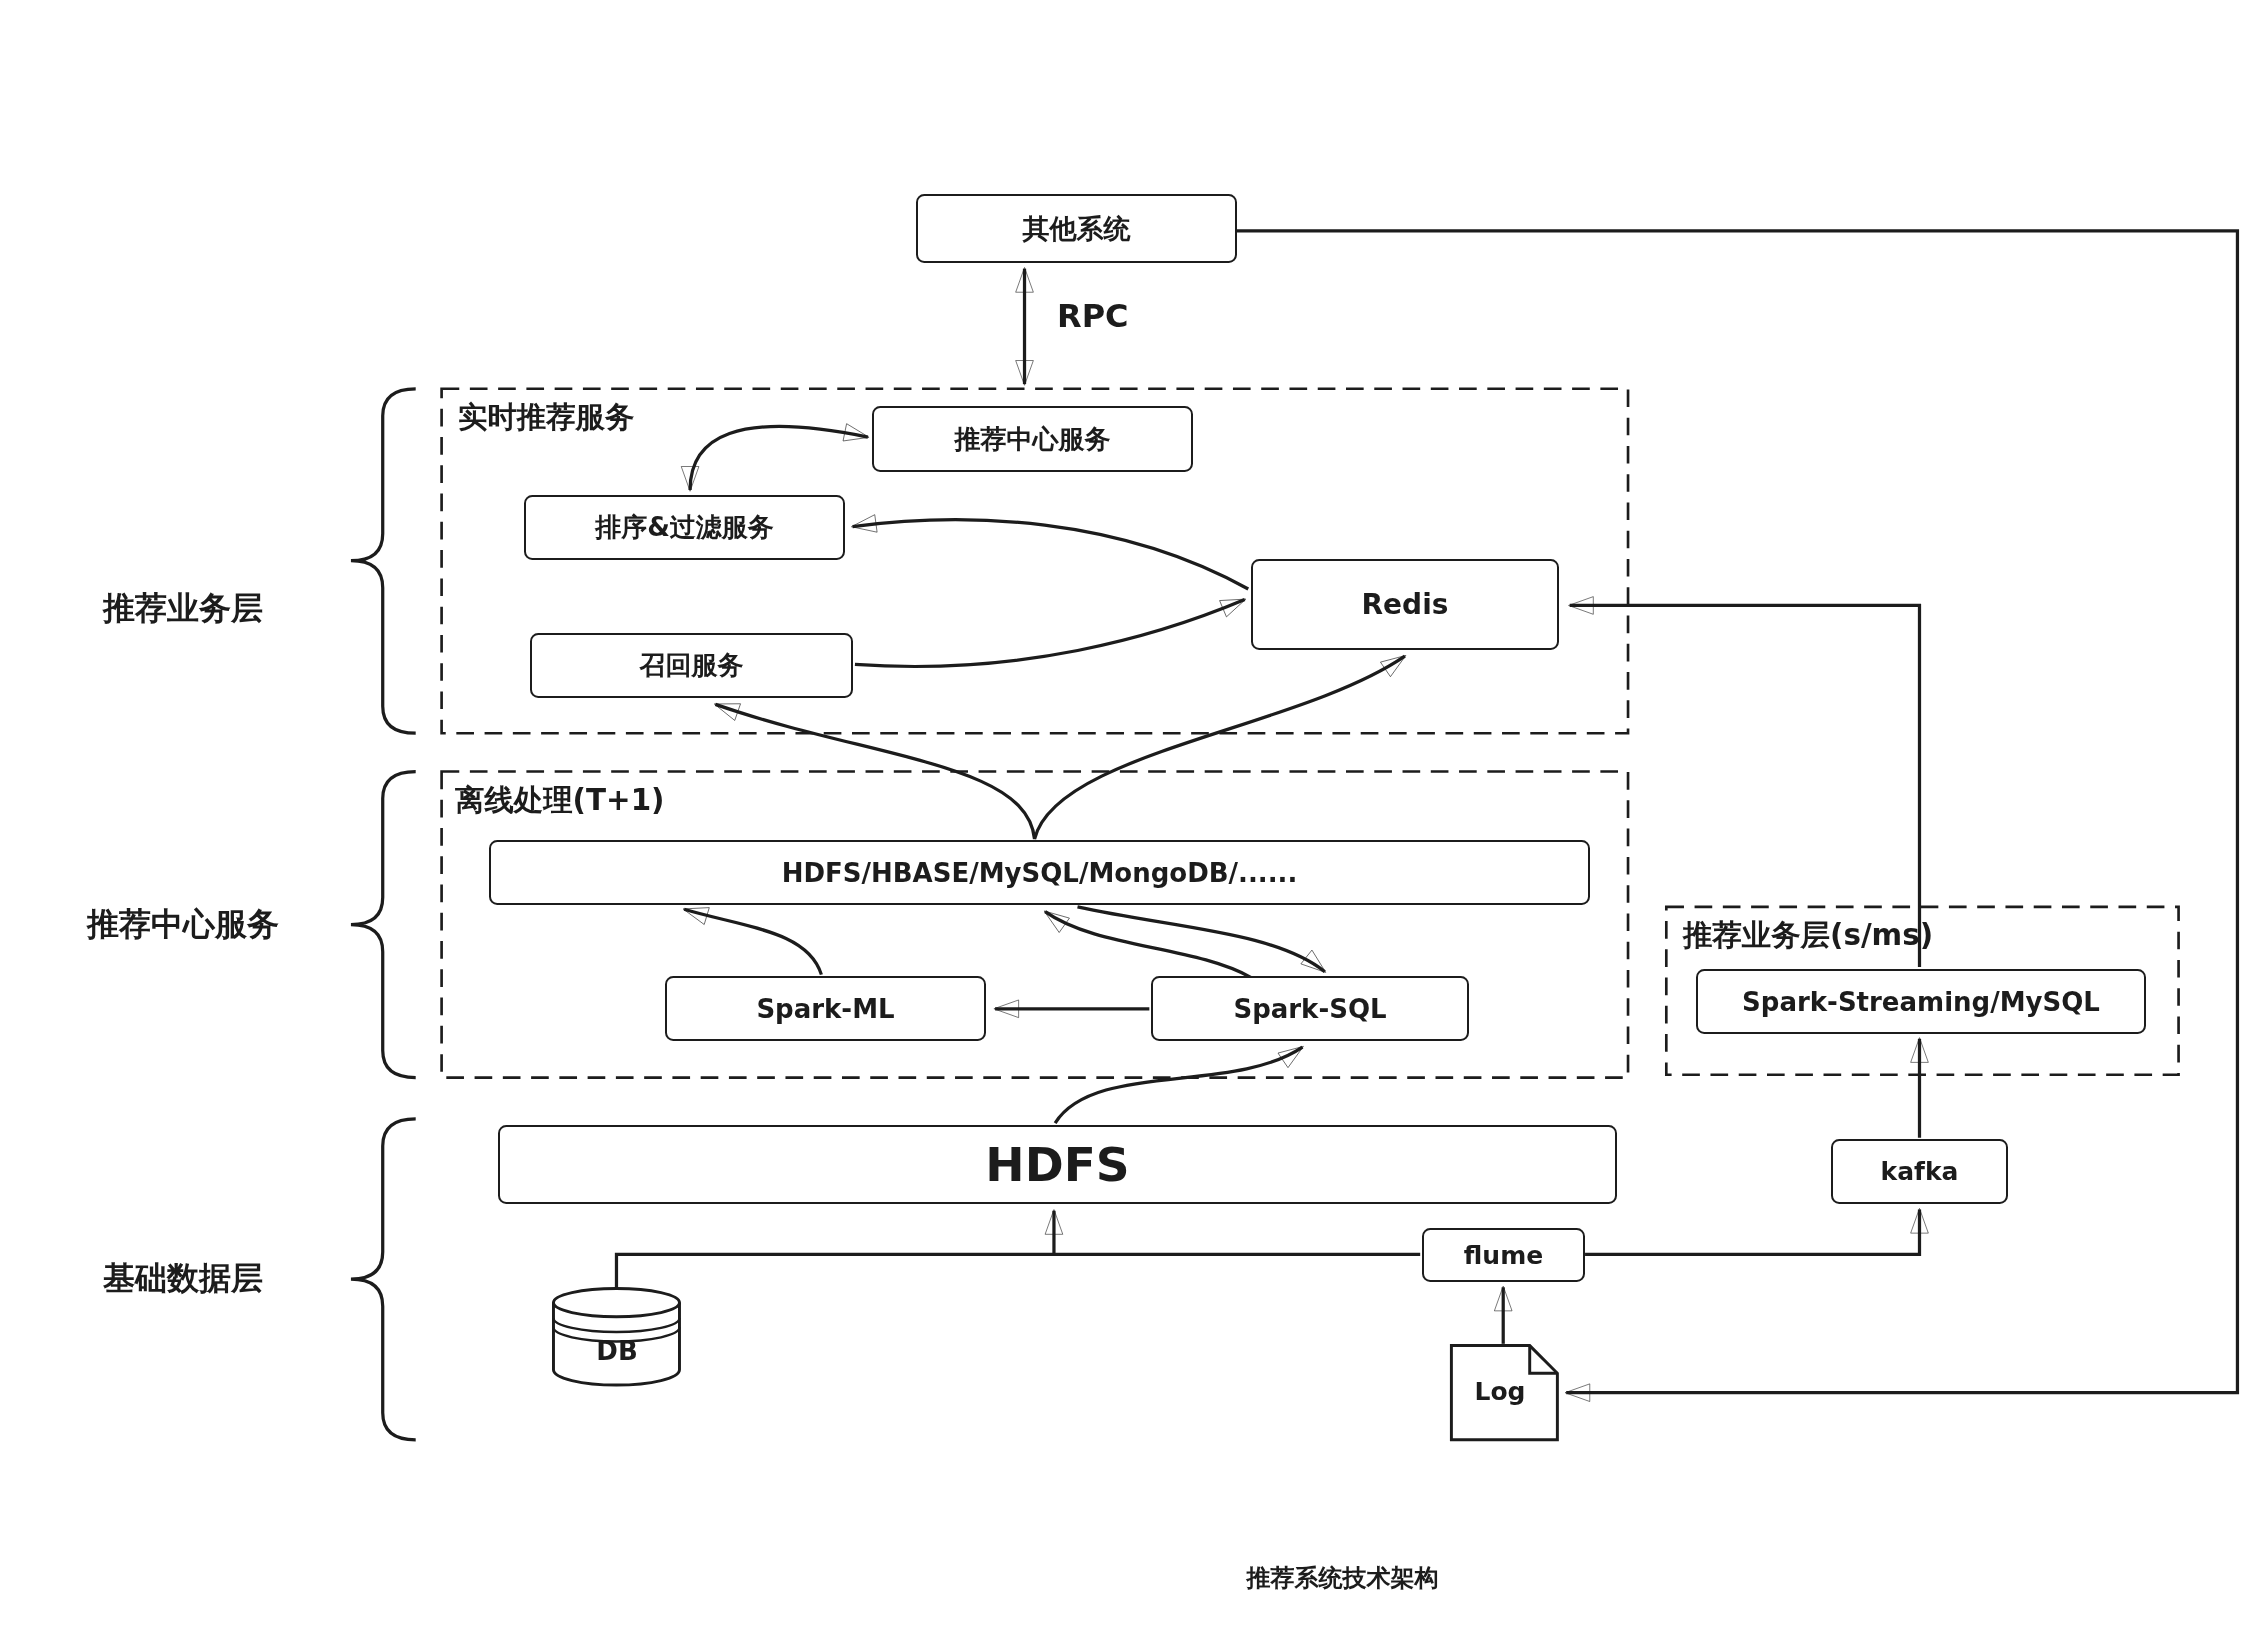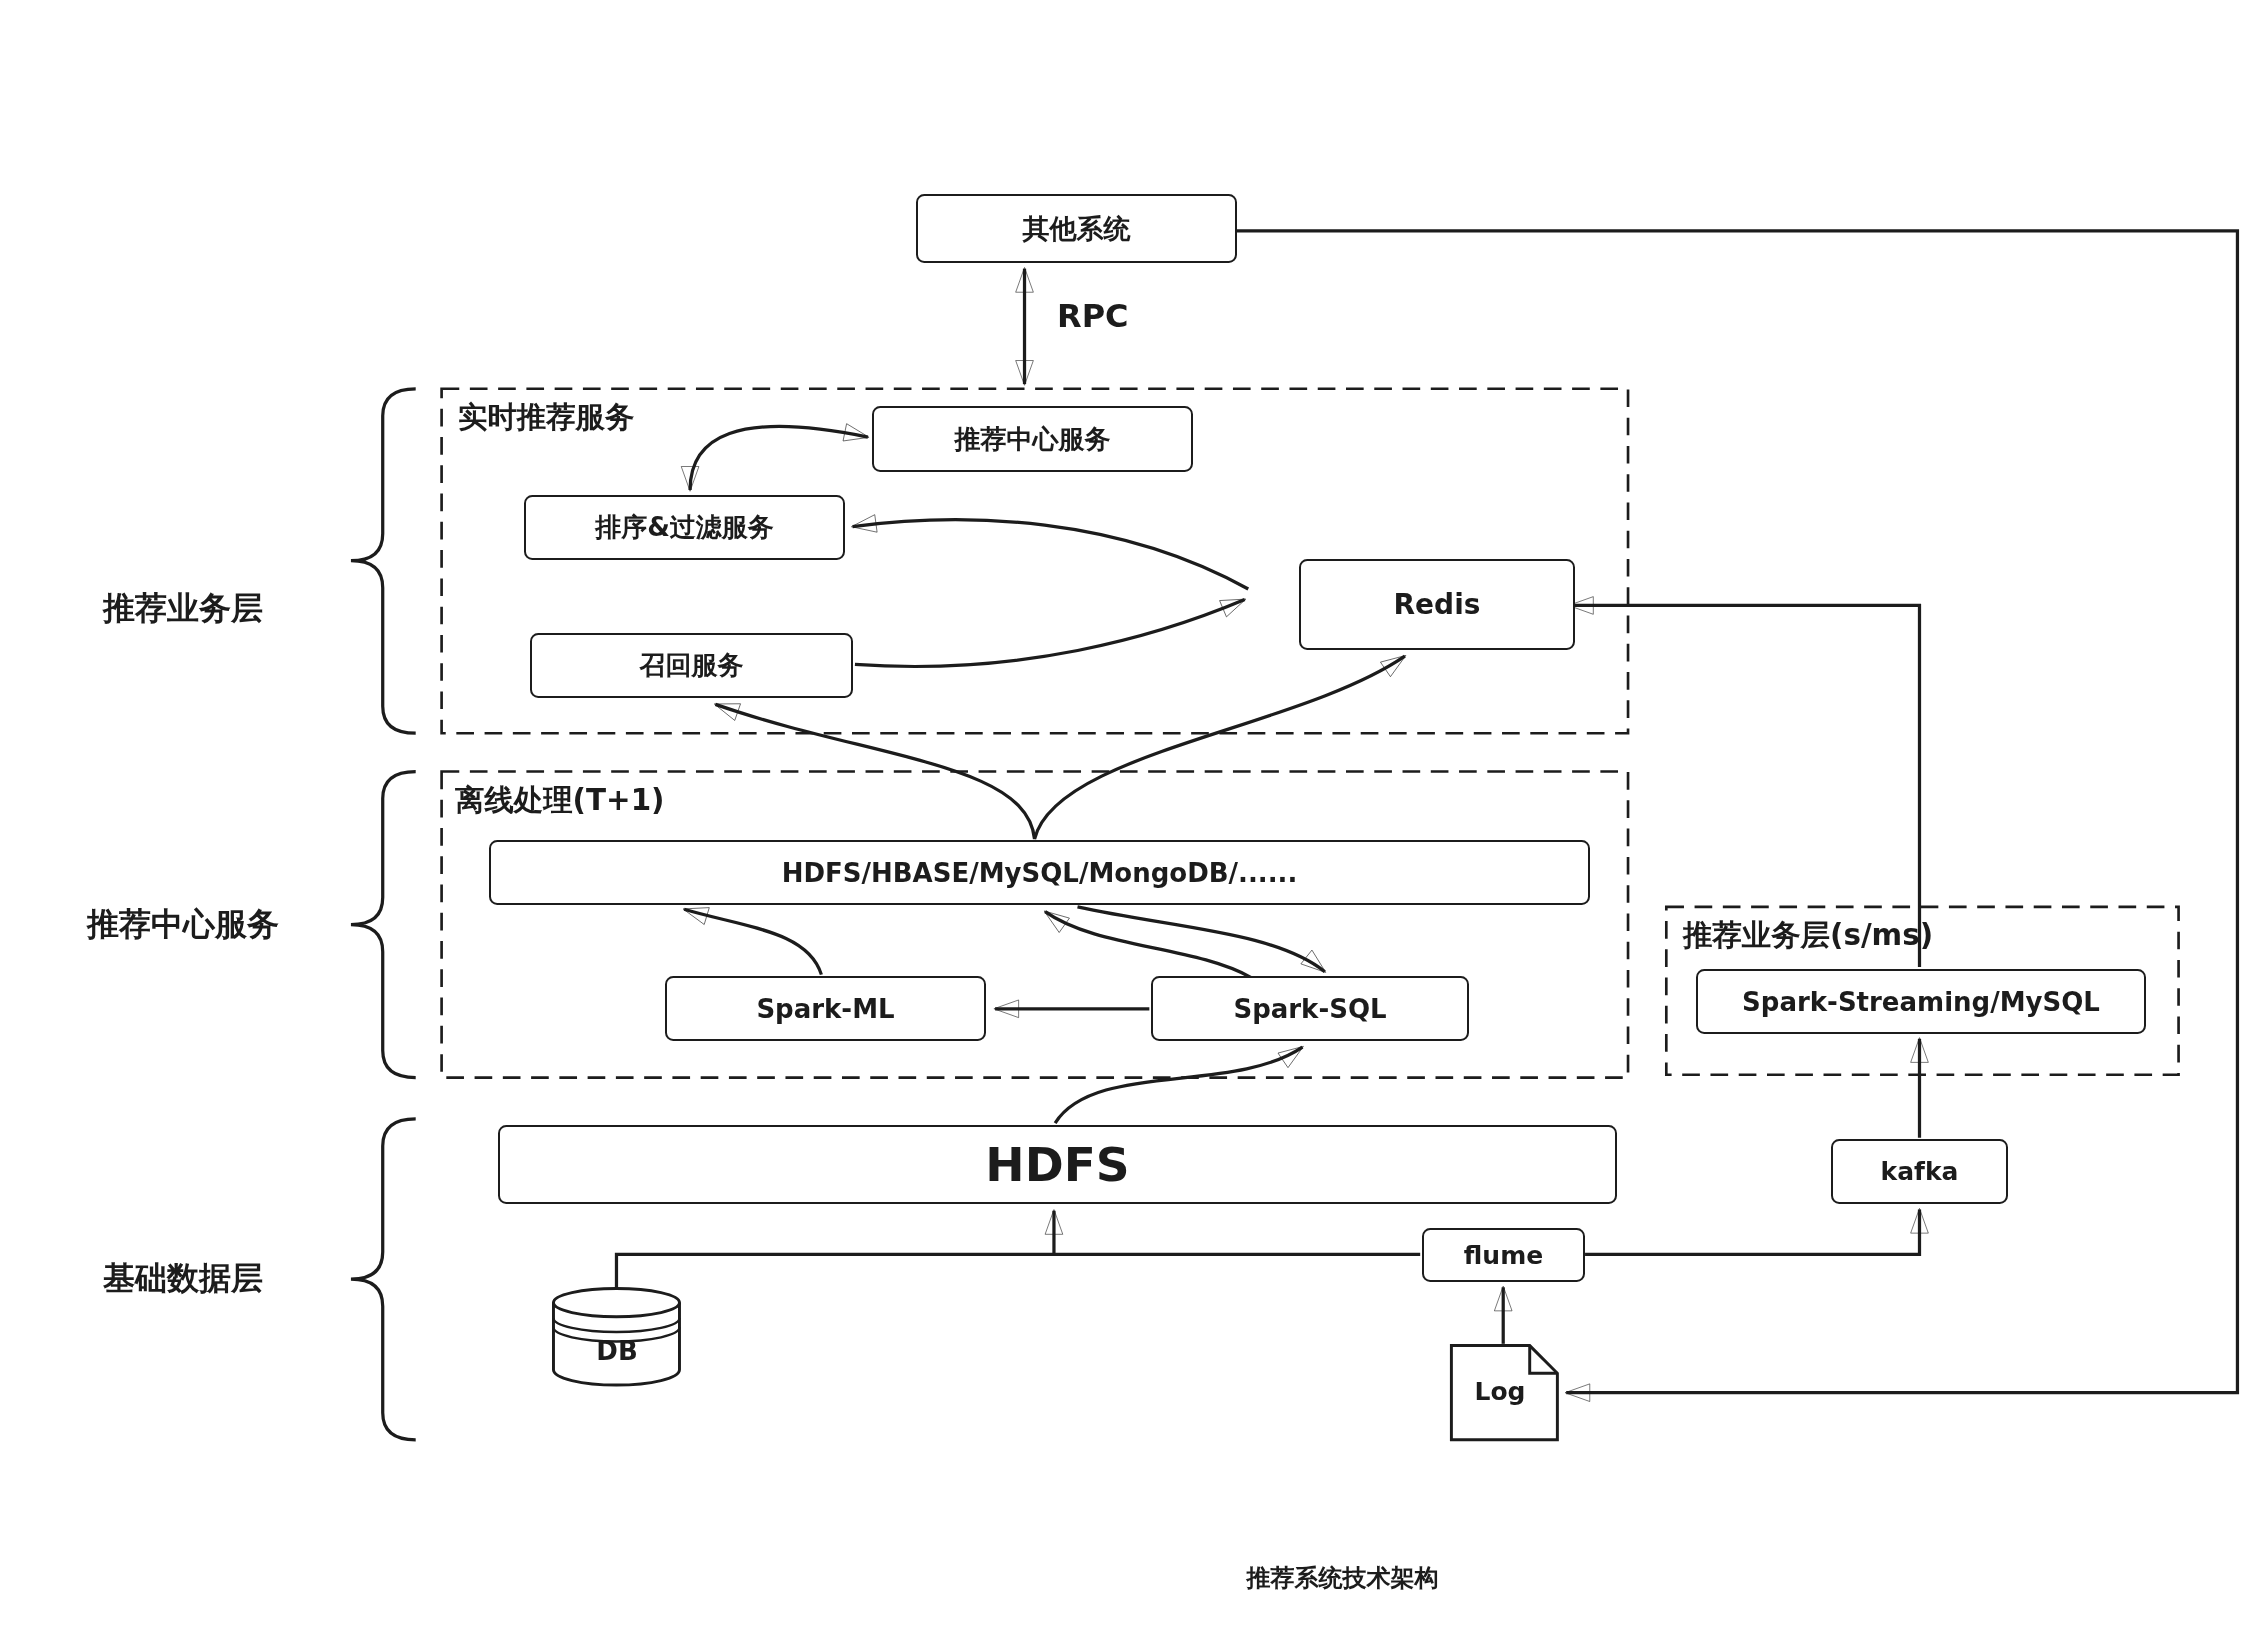--- a/index.html
+++ b/index.html
@@ -93,21 +93,21 @@
   </div>
 
   <div class="node" style="left:872px;top:406px;width:321px;height:66px;font-size:26px;">
     <span>推荐中心服务</span>
   </div>
 
   <div class="node" style="left:530px;top:633px;width:323px;height:65px;font-size:26px;">
     <span>召回服务</span>
   </div>
 
-  <div class="node" style="left:1251px;top:559px;width:276px;height:91px;font-size:28px;margin-left:48px;">
+  <div class="node" style="left:1251px;top:559px;width:308px;height:91px;font-size:28px;">
     <span>Redis</span>
   </div>
 
   <div class="node" style="left:489px;top:840px;width:1101px;height:65px;font-size:26px;">
     <span>HDFS/HBASE/MySQL/MongoDB/......</span>
   </div>
 
   <div class="node" style="left:665px;top:976px;width:321px;height:65px;font-size:26px;">
     <span>Spark-ML</span>
   </div>

